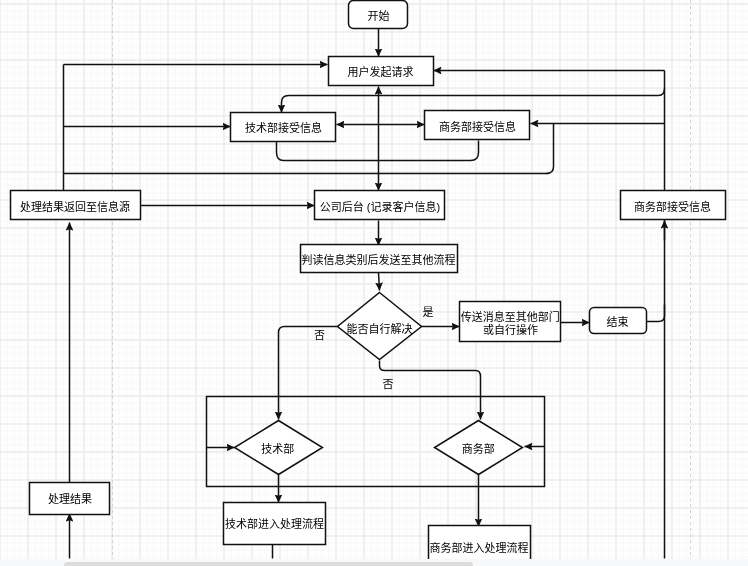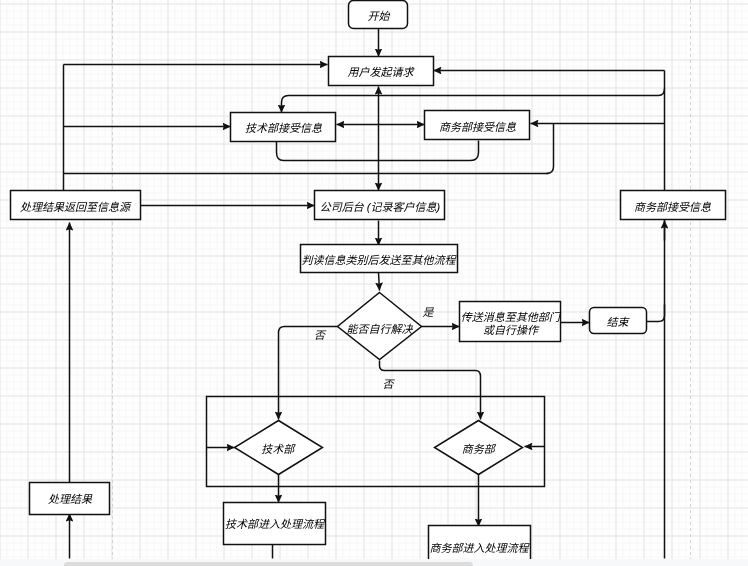--- a/index.html
+++ b/index.html
@@ -13,21 +13,21 @@
       linear-gradient(to right, #e4e4e4 1px, transparent 1px),
       linear-gradient(to bottom, #e4e4e4 1px, transparent 1px),
       linear-gradient(to right, #f7f7f7 1px, transparent 1px),
       linear-gradient(to bottom, #f7f7f7 1px, transparent 1px);
     background-size:28px 28px,28px 28px,7px 7px,7px 7px;
     background-position:27.5px 3.5px,27.5px 3.5px,27.5px 3.5px,27.5px 3.5px;
   }
   .pagesep{position:absolute;top:0;height:559.2px;width:1px;
     background-image:linear-gradient(to bottom,#d2d2d2 52%, rgba(255,255,255,0) 0%);
     background-size:1px 6px;background-repeat:repeat-y;}
-  #diagwrap{position:absolute;left:0;top:0;width:748px;height:559.2px;overflow:hidden;font-style:italic;}
+  #diagwrap{position:absolute;left:0;top:0;width:748px;height:559.2px;overflow:hidden;}
   svg#diagram{position:absolute;left:0;top:0;width:748px;height:566px;}
   .bx{fill:#ffffff;stroke:#111111;stroke-width:1.5;}
   .lbl{font-size:11px;fill:#000;text-anchor:middle;dominant-baseline:central;}
   .slbl{font-size:11px;fill:#000;text-anchor:middle;dominant-baseline:central;}
   .ln{fill:none;stroke:#111111;stroke-width:1.5;}
   #hscroll{position:absolute;left:64px;top:562px;width:409px;height:7px;
            background:#dcdcdc;border-radius:4px;}
   #scrolltrack{position:absolute;left:0;top:559.2px;width:748px;height:7px;background:#f7f8fa;}
 </style>
 </head>

